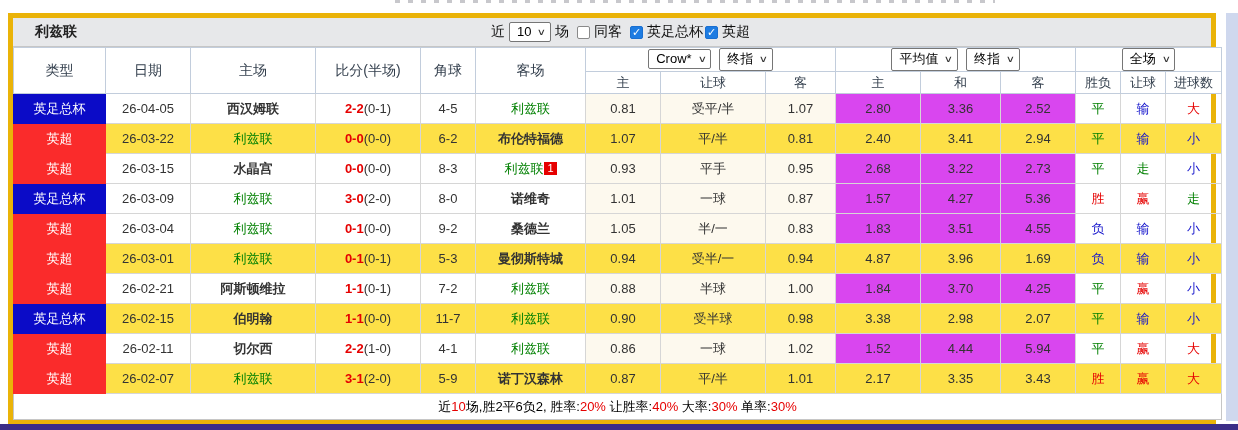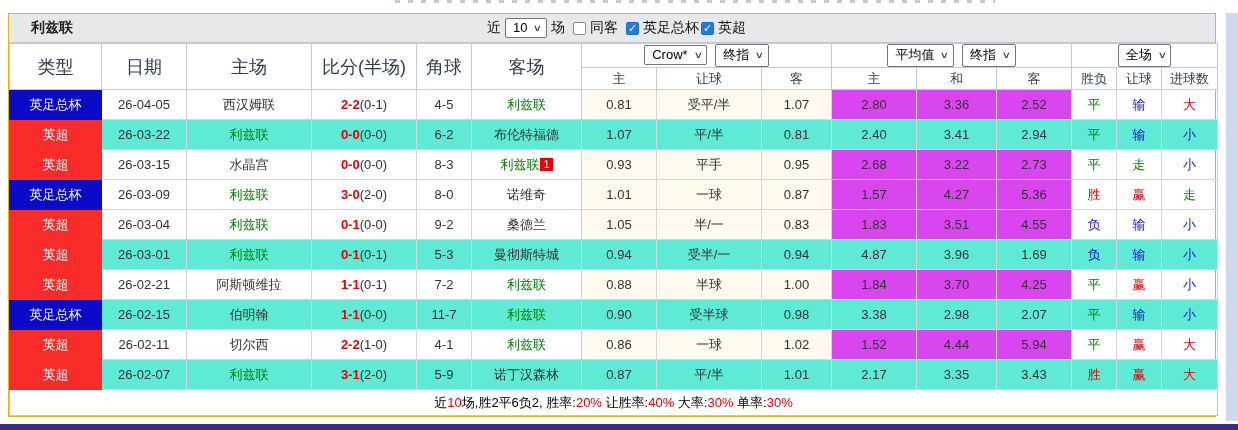--- a/index.html
+++ b/index.html
@@ -4,54 +4,54 @@
 <style>
   * { box-sizing: border-box; margin: 0; padding: 0; }
   html,body { width:1238px; height:430px; overflow:hidden; background:#fff;
     font-family:"Liberation Sans","DejaVu Sans",sans-serif; }
 
   
   .top-remnant { position:absolute; left:0; top:0; width:1238px; height:13px; background:#fff; }
   .top-remnant::after { content:""; position:absolute; left:395px; top:0; height:3px; width:600px;
     background:repeating-linear-gradient(90deg,#9a9aa2 0 5px,transparent 5px 13px); opacity:.55; }
 
-  .panel { position:absolute; left:8px; top:13px; width:1208px; border:1px solid #eab308; background:#fff; }
+  .panel { position:absolute; left:8px; top:13px; width:1208px; border:5px solid #eab308; background:#fff; }
 
   
   .title-bar { position:relative; height:29px; background:#e7e8ea; border-bottom:1px solid #c6c6c6;
     display:flex; align-items:center; font-size:14px; color:#222; }
   .title-text { font-weight:bold; margin-left:22px; }
   .tb-controls { position:absolute; left:478px; top:0; height:100%; display:flex; align-items:center; font-size:14px; color:#111; }
   .mini-select { display:inline-flex; align-items:center; border:1px solid #767676; background:#fff;
     border-radius:2px; padding:1px 5px 2px 7px; margin:0 4px; font-size:13px; color:#000; cursor:default; }
   .mini-select .chev { font-size:9px; margin-left:7px; color:#333; transform:scaleX(1.4); }
   .cb { width:13px; height:13px; border:1px solid #8a8a8a; background:#fff; border-radius:2px;
     display:inline-block; margin:0 4px 0 8px; position:relative; }
   .cb.checked { background:#1e7ce2; border-color:#1a6fd0; }
   .cb.checked::after { content:"✓"; position:absolute; left:1px; top:-1px; color:#fff; font-size:11px; font-weight:bold; }
 
   table { border-collapse:collapse; width:100%; table-layout:fixed; font-size:13px; color:#333; }
   td { border:1px solid #d6d6d6; text-align:center; height:30px; overflow:hidden; white-space:nowrap; }
 
   thead td { border-color:#c2cddc; color:#323e4c; background:#fff; }
-  thead .hdr-main { font-size:18px; }
+  thead .hdr-main { font-size:14px; }
   thead tr.sel-row td { height:24px; }
   thead tr.sub-row td { height:22px; }
 
-  tbody tr.striped td { background:#5eead4; }
+  tbody tr.striped td { background:#fde047; }
   tbody td.c-asia { background:#fdf9ee; }
   tbody td.c-euro { background:#d946ef; }
   tbody td.c-type { color:#fff; padding:0; font-size:13px; }
   tbody td.c-type.blue { background:#0b0bc7; border-color:#0b0bc7; }
   tbody td.c-type.red  { background:#fa2b2b; border-color:#fa2b2b; }
 
   .t-green { color:#008000; }
   .t-red   { color:#e60000; }
   .t-blue  { color:#1515cc; }
-  .t-dark  { color:#333; }
+  .t-dark  { color:#333;font-weight:bold; }
   .score-ft { color:#e60000;font-weight:bold; }
   .score-ht { color:#333; }
   .num-badge { display:inline-block; background:#e60000; color:#fff; font-size:11px; line-height:13px;
     padding:0 3px; margin-left:1px; vertical-align:1px; }
 
   tfoot td { height:26px; font-size:13px; color:#000; background:#fff; border-color:#c6c6c6;text-align:center; }
   tfoot .red { color:#e60000; }
 
   .right-strip { position:absolute; right:0; top:13px; width:12px; height:408px; background:#cfd8ee; }
   .bottom-bar { position:absolute; left:0; bottom:0; width:1238px; height:6px; background:#3b2d87; }

